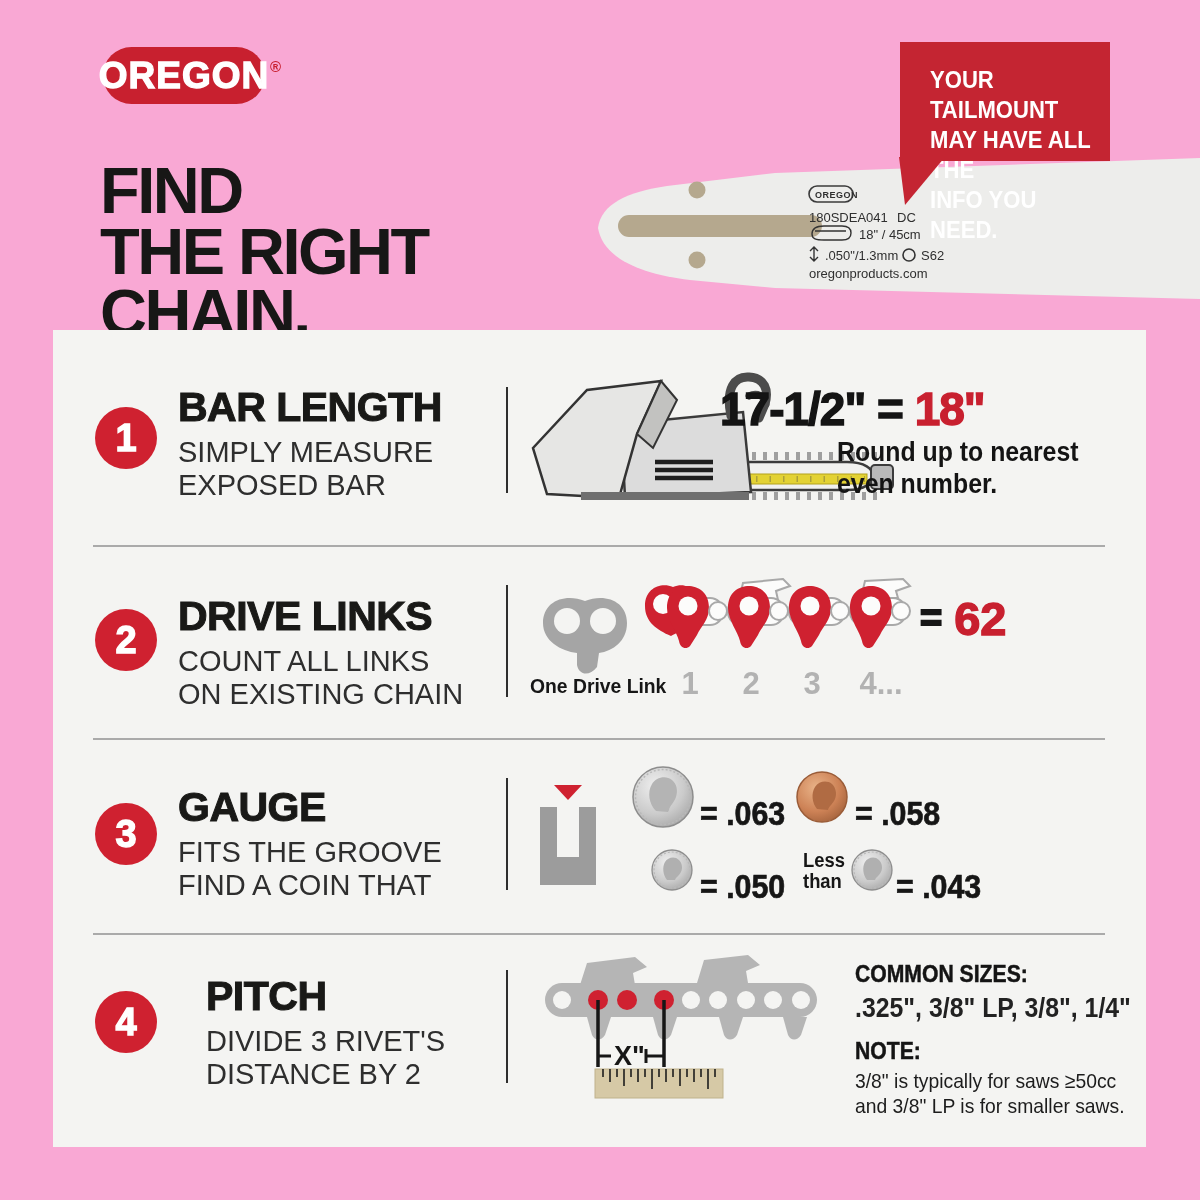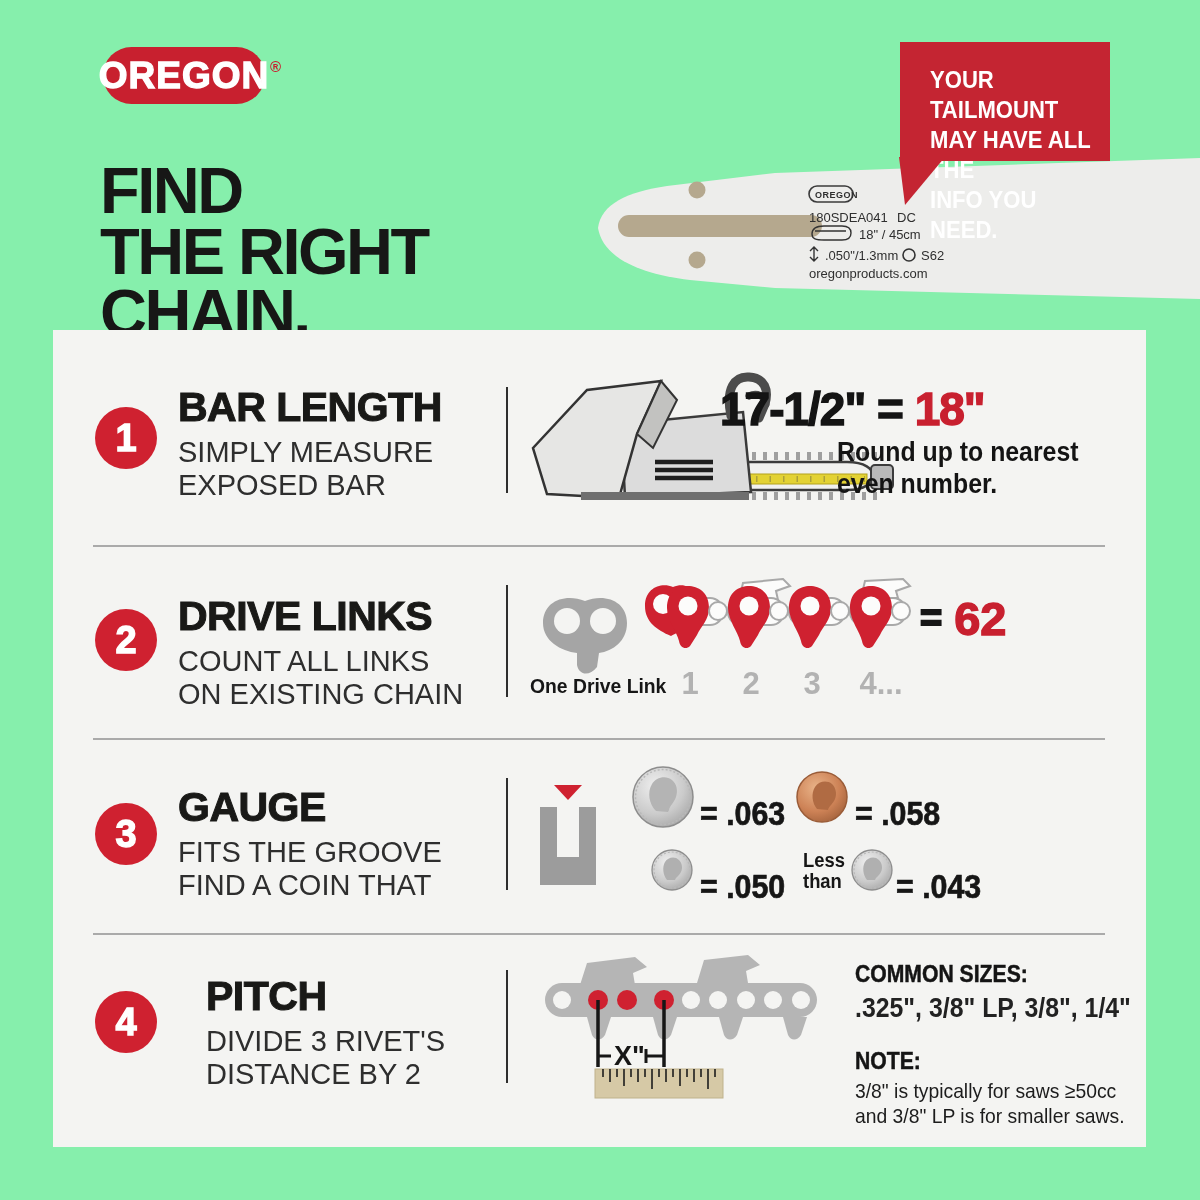--- a/index.html
+++ b/index.html
@@ -1,16 +1,16 @@
 <!DOCTYPE html>
 <html><head>
 <meta charset="utf-8">
 <style>
   html,body{margin:0;padding:0;background:#b5a88e;}
-  .page{position:relative;width:1200px;height:1200px;background:#86efac;
+  .page{position:relative;width:1200px;height:1200px;background:#f9a8d4;
         font-family:"Liberation Sans",sans-serif;overflow:hidden;color:#1a1a19;}
   .abs{position:absolute;}
   .heavy{-webkit-text-stroke:0.035em currentColor;}
   .cond{display:inline-block;transform:scaleX(0.92);transform-origin:0 0;}
 
   
   .logo-pill{left:103px;top:47px;width:162px;height:57px;background:#c8202f;border-radius:29px;
              color:#fff;font-weight:bold;font-size:37px;letter-spacing:1px;
              display:flex;align-items:center;justify-content:center;}
   .reg-mark{left:270px;top:58px;font-size:15px;color:#c8202f;font-weight:bold;}
@@ -53,21 +53,21 @@
   
   .coin-val{position:absolute;font-weight:bold;font-size:33px;color:#161616;
             -webkit-text-stroke:0.02em currentColor;white-space:nowrap;margin-top:16px;}
   .less-than{position:absolute;left:750px;top:112px;font-weight:bold;font-size:20px;
              line-height:21px;color:#161616;}
 
   
   .pitch-info{position:absolute;left:802px;top:28px;}
   .pi-label{font-weight:bold;font-size:23px;color:#141414;-webkit-text-stroke:0.02em currentColor;}
   .pi-sizes{font-weight:bold;font-size:27px;color:#222;margin-top:5px;white-space:nowrap;}
-  .pi-note-label{font-weight:bold;font-size:23px;color:#141414;margin-top:24px;
+  .pi-note-label{font-weight:bold;font-size:23px;color:#141414;margin-top:14px;
                  -webkit-text-stroke:0.02em currentColor;}
   .pi-note{font-size:21px;color:#1c1c1c;line-height:25px;margin-top:3px;white-space:nowrap;}
 </style>
 </head>
 <body>
 
 <div class="page">
 
   <div class="abs logo-pill heavy">
     <span>OREGON</span>

